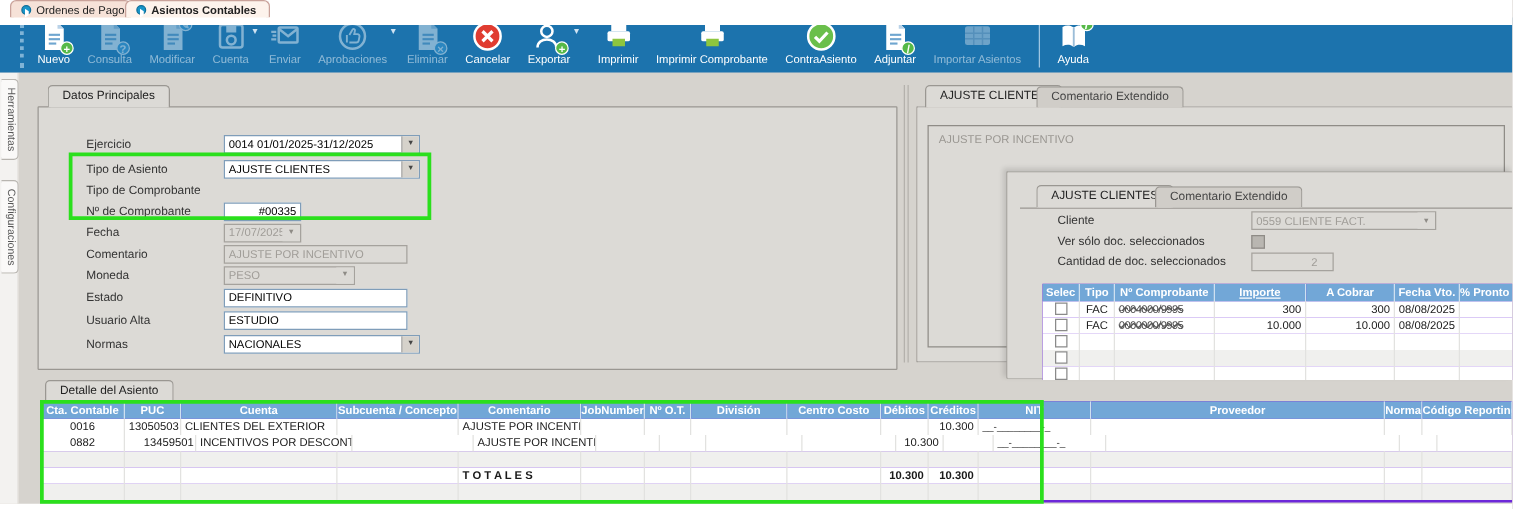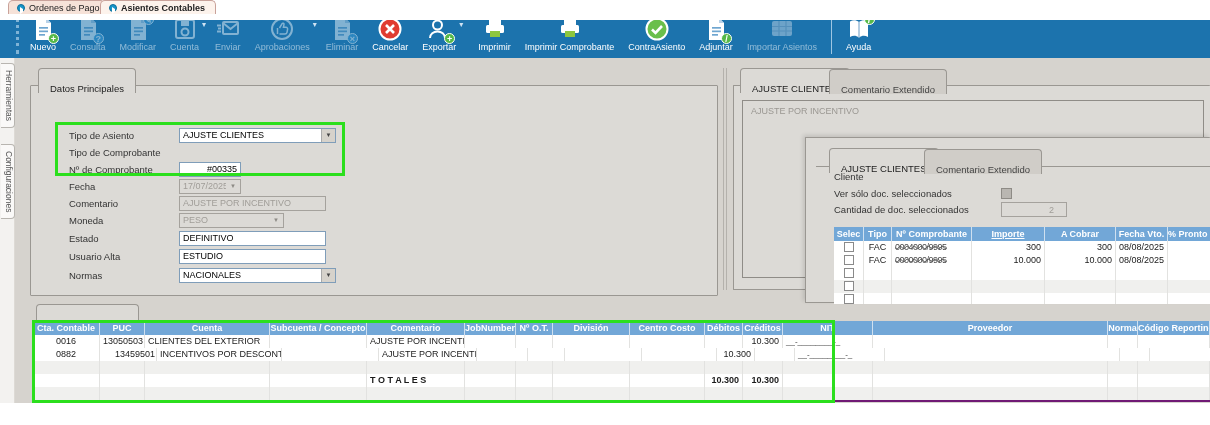--- a/index.html
+++ b/index.html
@@ -41,21 +41,21 @@
   .badge-top { bottom:auto; top:-3px; }
 
   
   .sidebar { position:absolute; left:0; top:58px; width:15px; height:345px; background:#f3f2f0;
              border-right:1px solid #dddad5; z-index:5; }
   .side-tab { position:absolute; left:1px; width:14px; writing-mode:vertical-rl; font-size:8.5px;
               color:#555; background:#faf9f8; border:1px solid #b8b5b0; border-left:none;
               border-radius:0 4px 4px 0; padding:6px 0; text-align:center; cursor:pointer; }
 
   
-  .gtab { position:absolute; height:18px; line-height:16px; padding:12px 11px; font-size:9.5px; color:#222;
+  .gtab { position:absolute; height:18px; line-height:16px; padding:0 11px; font-size:9.5px; color:#222;
           background:#dcdad6; border:1px solid #9a9792; border-bottom:none; border-radius:4px 4px 0 0; z-index:3; cursor:pointer; }
   .gtab.inactive { background:#d0cdc8; color:#444; height:17px; }
   .gpanel { position:absolute; background:#dcdad6; border:1px solid #9a9792; border-radius:1px; }
 
   
   .frow { position:absolute; left:0; height:16px; display:flex; align-items:center; }
   .frow .flabel { position:absolute; left:38px; font-size:9.5px; color:#333; white-space:nowrap; }
   .field { position:absolute; left:148px; height:15px; display:flex; align-items:center; font-size:9px; }
   .inputbox { background:#fff; border:1px solid #7f9db9; color:#000; padding:0 3px; width:100%; height:100%;
               display:flex; align-items:center; overflow:hidden; white-space:nowrap; }
@@ -65,36 +65,36 @@
   .combo .carrow { width:14px; height:100%; background:#d6d2cb; border-left:1px solid #aaa;
                    font-size:6px; color:#444; display:flex; align-items:center; justify-content:center; }
   .disabledf .inputbox, .disabledf .combo { background:#dcdad6; border-color:#a5a29d; }
   .disabledf .cval, .disabledf .inputbox { color:#a09d98; }
   .disabledf .carrow { background:#dcdad6; border-left:none; color:#8e8b86; }
 
   
   .hl { position:absolute; border:3px solid #2bdf1d; z-index:60; pointer-events:none; }
 
   
-  .tbl { position:absolute; overflow:hidden; background:#701a75; font-size:9px; z-index:4; }
+  .tbl { position:absolute; overflow:hidden; background:#6d28d9; font-size:9px; z-index:4; }
   .thead { display:flex; height:14px; }
   .th { background:#72a7d7; color:#fff; font-weight:bold; font-size:9px; line-height:14px; text-align:center;
         border-right:1px solid #cfe0f0; overflow:hidden; white-space:nowrap; flex:0 0 auto; }
   .trow { display:flex; height:13px; background:#fff; }
   .trow.shade { background:#f0f0ee; }
   .td { line-height:13px; border-right:1px solid #e2e2e0; overflow:hidden; white-space:nowrap;
         padding:0 3px; flex:0 0 auto; color:#1a1a1a; }
   .trow.boldrow .td { font-weight:bold; }
   .td.mask { font-size:8px; color:#333; letter-spacing:0; }
   .td.scribble { text-decoration:line-through; text-decoration-style:wavy; text-decoration-color:#555;
                  color:#4a4a4a; letter-spacing:-0.5px; }
   .cbox { width:10px; height:10px; background:#fff; border:1px solid #8a8a8a; margin:1px auto; }
 
   
-  .ovl-label { position:absolute; font-size:9.5px; color:#333; white-space:nowrap; }
+  .ovl-label { position:absolute; font-size:9.5px; color:#333; white-space:nowrap;margin-left:12px; }
   .ovl-cb { position:absolute; width:11px; height:11px; background:#b9b6b1; border:1px solid #8e8b86; }
 
   .splitter { position:absolute; left:723px; top:68px; width:4px; height:222px;
               border-left:1px solid #b4b1ac; border-right:1px solid #b4b1ac; z-index:2; }
   .comment-area { position:absolute; border:1px solid #8f8c87; background:#dcdad6; font-size:9px;
                   color:#9a9792; padding:5px 8px; z-index:2; }
   .bottom-strip { position:absolute; left:0; top:403px; width:100%; height:22px; background:#ffffff; z-index:1; }
 </style>
 </head>
 <body>
@@ -301,20 +301,29 @@
 
   <div class="sidebar">
     <div class="side-tab" style="top:5px;">Herramientas</div>
     <div class="side-tab" style="top:86px;">Configuraciones</div>
   </div>
 
   <div class="splitter"></div>
 
   <div class="gtab" style="left:38px; top:68px;">Datos Principales</div>
   <div class="gpanel" style="left:30px; top:85px; width:688px; height:211px;">
+    <div class="frow" style="top:21px; width:100%;">
+      <span class="flabel">Ejercicio</span>
+      <div class="field" style="width:157px;">
+        <div class="combo">
+            <span class="cval">0014 01/01/2025-31/12/2025</span>
+            <span class="carrow">▼</span>
+          </div>
+      </div>
+    </div>
     <div class="frow" style="top:41px; width:100%;">
       <span class="flabel">Tipo de Asiento</span>
       <div class="field" style="width:157px;">
         <div class="combo">
             <span class="cval">AJUSTE CLIENTES</span>
             <span class="carrow">▼</span>
           </div>
       </div>
     </div>
     <div class="frow" style="top:58px; width:100%;">
@@ -379,20 +388,26 @@
   <div class="gtab inactive" style="left:829px; top:69px;">Comentario Extendido</div>
   <div class="gpanel" style="left:733px; top:85px; width:477px; height:205px; border-right:none;"></div>
   <div class="comment-area" style="left:742px; top:100px; width:462px; height:178px;">AJUSTE POR INCENTIVO</div>
 
   <div class="gpanel" style="left:805px; top:137px; width:405px; height:166px; z-index:3; box-shadow:-2px -2px 4px rgba(0,0,0,.12); border-right:none;">
     <div class="gtab" style="left:23px; top:10px; position:absolute;">AJUSTE CLIENTES</div>
     <div class="gtab inactive" style="left:118px; top:11px; position:absolute;">Comentario Extendido</div>
     <div style="position:absolute; left:10px; top:28px; right:0; border-top:1px solid #9a9792;"></div>
 
     <span class="ovl-label" style="left:28px; top:33px;">Cliente</span>
+    <div class="field disabledf" style="left:195px; top:31px; width:148px; position:absolute;">
+      <div class="combo">
+          <span class="cval">0559 CLIENTE FACT.</span>
+          <span class="carrow">▼</span>
+        </div>
+    </div>
 
     <span class="ovl-label" style="left:28px; top:50px;">Ver sólo doc. seleccionados</span>
     <div class="ovl-cb" style="left:195px; top:50px;"></div>
 
     <span class="ovl-label" style="left:28px; top:66px;">Cantidad de doc. seleccionados</span>
     <div class="field disabledf" style="left:195px; top:64px; width:66px; position:absolute;">
       <div class="inputbox right" style="padding-right:12px;">2</div>
     </div>
 
     <div class="tbl" id="doc-table" style="left:28px; top:89px; width:376px; height:77px;">

